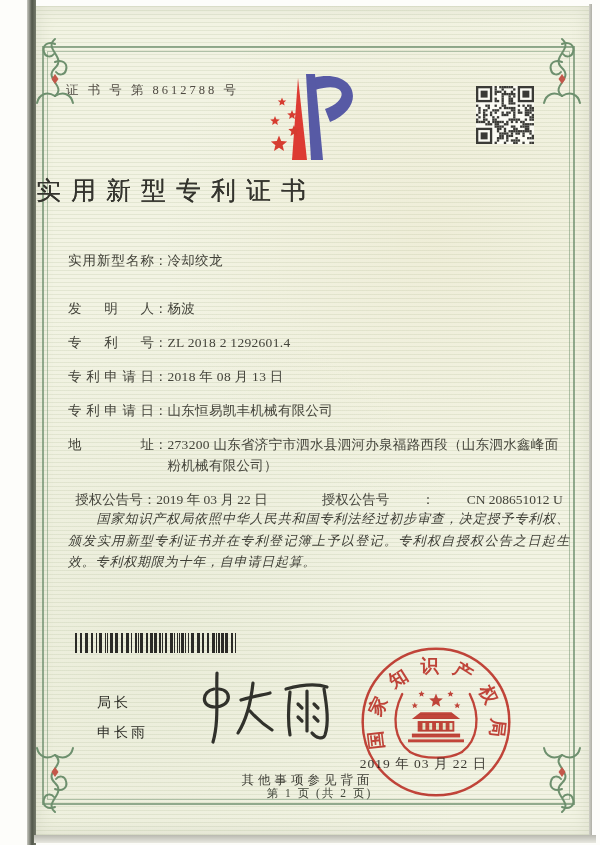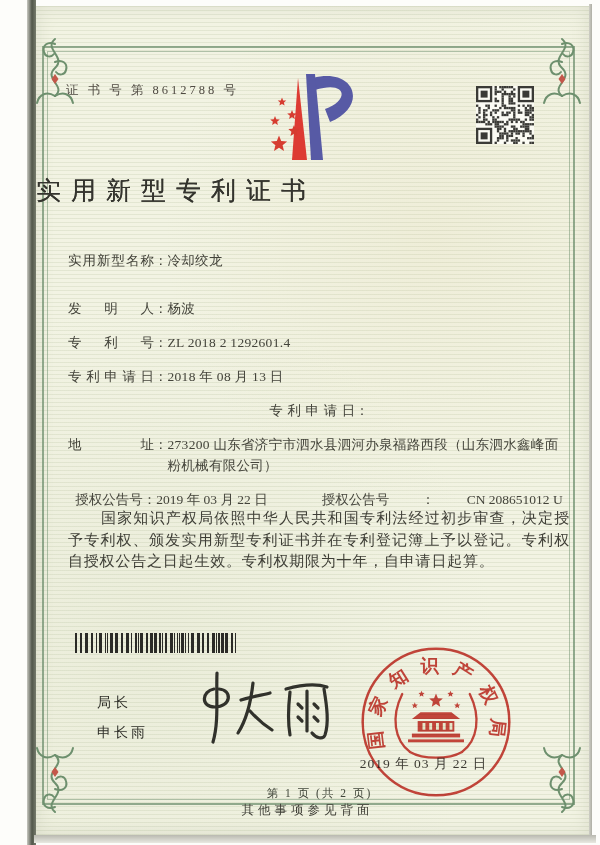--- a/index.html
+++ b/index.html
@@ -34,35 +34,35 @@
   .fields{position:absolute;left:32px;top:244px;width:502px;color:#44443b;}
   .frow{display:flex;line-height:21px;font-size:13.5px;margin-bottom:13px;justify-content:center;}
   .frow.gap-lg{margin-bottom:27px;}
   .flabel{display:inline-block;width:86px;text-align:justify;text-align-last:justify;flex:none;}
   .fcolon{flex:none;}
   .fvalue{flex:1;letter-spacing:.3px;}
   .grant{margin-top:3px;}
   .grant .pair2{margin-left:54px;display:flex;gap:32px;}
   .grant .flabel{width:auto;text-align-last:auto;}
 
-  .body-text{position:absolute;left:32px;top:502px;width:502px;font-size:15px;line-height:21.5px;
-             color:#3e3e36;text-align:justify;letter-spacing:.8px;}
+  .body-text{position:absolute;left:32px;top:502px;width:502px;font-size:13px;line-height:21.5px;
+             color:#3e3e36;text-align:justify;letter-spacing:.8px;font-style:italic;}
   .body-text p{margin:0;text-indent:2.2em;}
 
   .barcode{position:absolute;left:39px;top:627px;width:162px;height:20px;}
   .signer{position:absolute;left:61px;top:688px;font-size:14px;letter-spacing:3px;color:#2f2f29;}
   .signer div{margin-bottom:12px;}
   .signature{position:absolute;left:150px;top:660px;width:150px;height:82px;}
 
   .seal-date{position:absolute;left:300px;top:749px;width:175px;text-align:center;
              font-size:13.5px;letter-spacing:1px;color:#3c3a33;}
   .seal{position:absolute;left:318px;top:634px;width:164px;height:164px;opacity:.9;mix-blend-mode:multiply;}
   .page-info{position:absolute;left:0;right:10px;top:780px;text-align:center;font-size:11.5px;
              letter-spacing:2px;color:#3f4438;margin-left:24px;}
-  .footer-note{position:absolute;left:0;right:10px;top:796px;text-align:center;font-size:12.5px;
+  .footer-note{position:absolute;left:0;right:10px;top:766px;text-align:center;font-size:12.5px;
              letter-spacing:4px;color:#3e3e36;}
 </style>
 </head>
 <body>
 
 <div class="scan">
   <div class="page">
 
     <div class="frame">
       <svg class="orn tl" viewBox="0 0 46 70">
@@ -365,20 +365,21 @@
         <span class="fvalue">ZL 2018 2 1292601.4</span>
       </div>
       <div class="frow">
         <span class="flabel">专利申请日</span>
           <span class="fcolon">：</span>
         <span class="fvalue">2018 年 08 月 13 日</span>
       </div>
       <div class="frow">
         <span class="flabel">专利申请日</span>
           <span class="fcolon">：</span>
+        <span class="fvalue">山东恒易凯丰机械有限公司</span>
       </div>
       <div class="frow">
         <span class="flabel">地址</span>
           <span class="fcolon">：</span>
         <span class="fvalue">273200 山东省济宁市泗水县泗河办泉福路西段（山东泗水鑫峰面粉机械有限公司）</span>
       </div>
       <div class="frow grant">
         <span class="flabel">授权公告号</span>
           <span class="fcolon">：</span>
         <span>2019 年 03 月 22 日</span>

